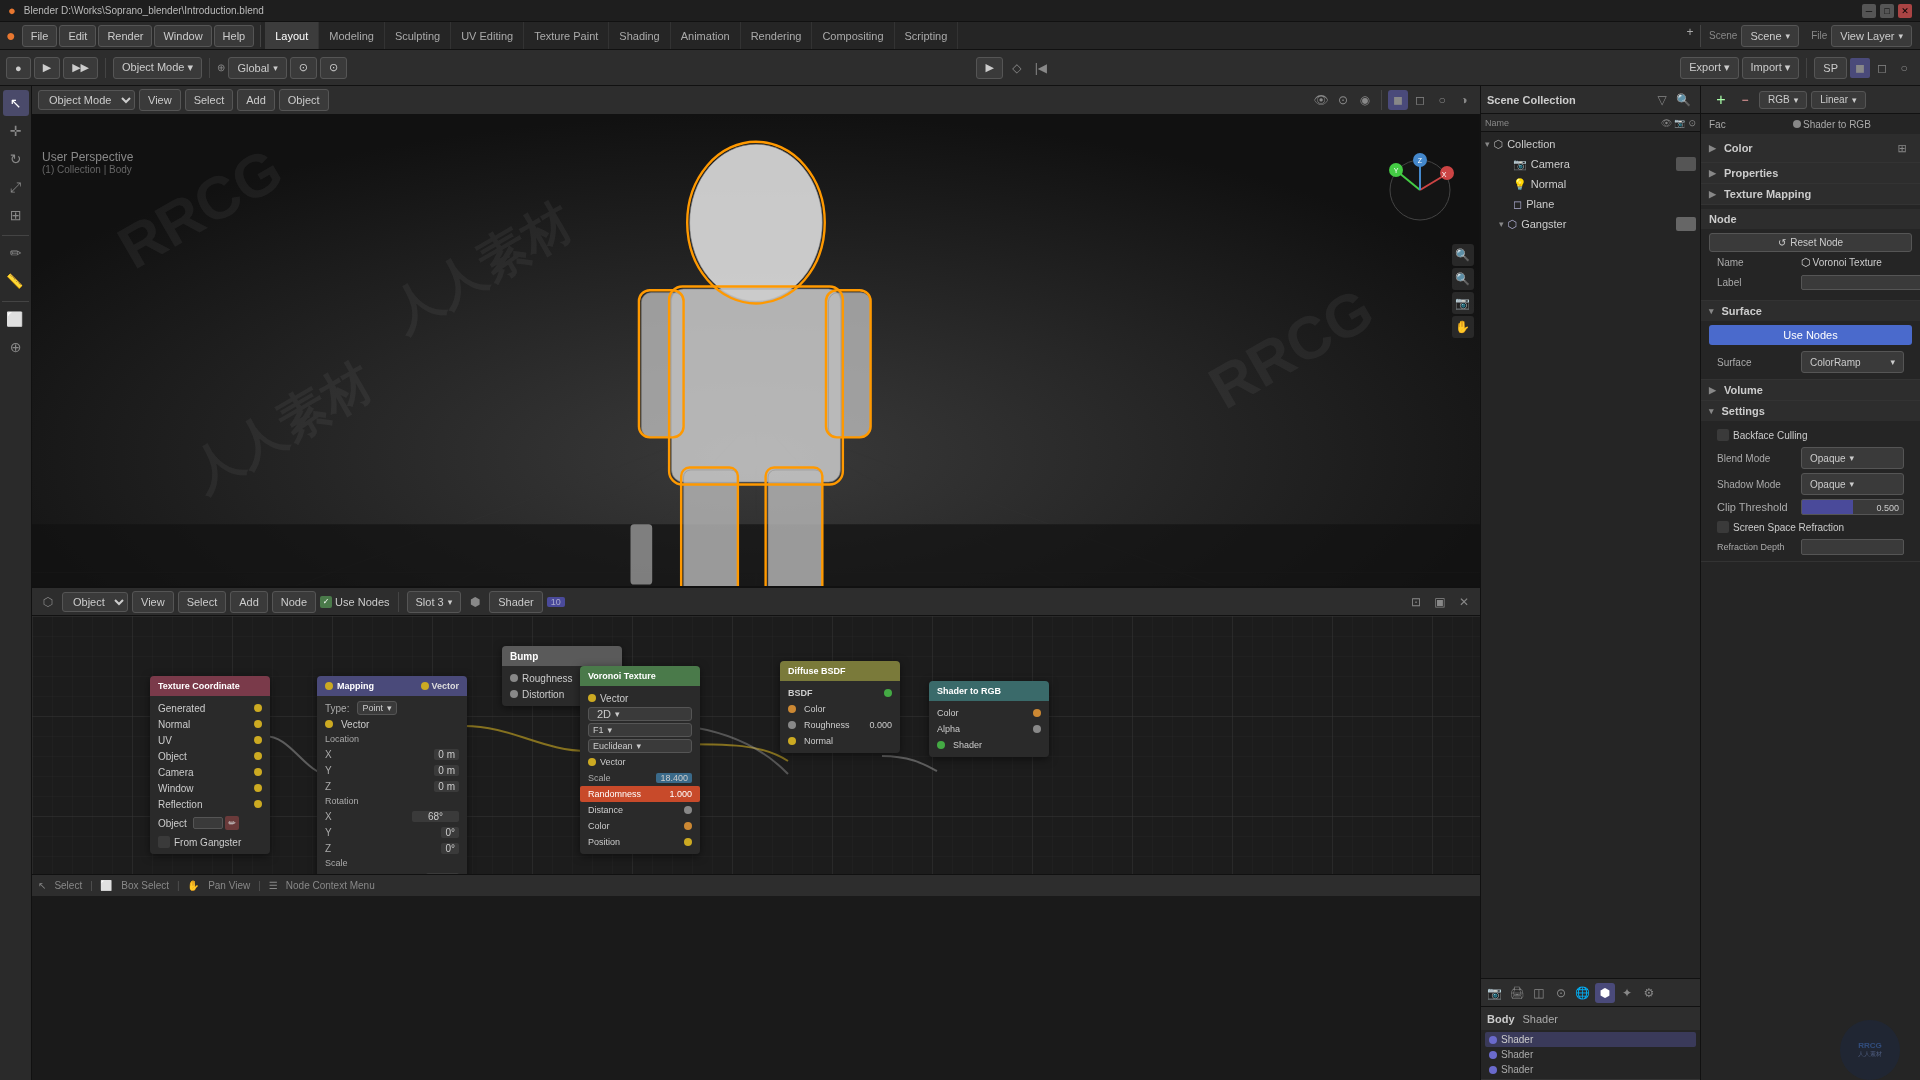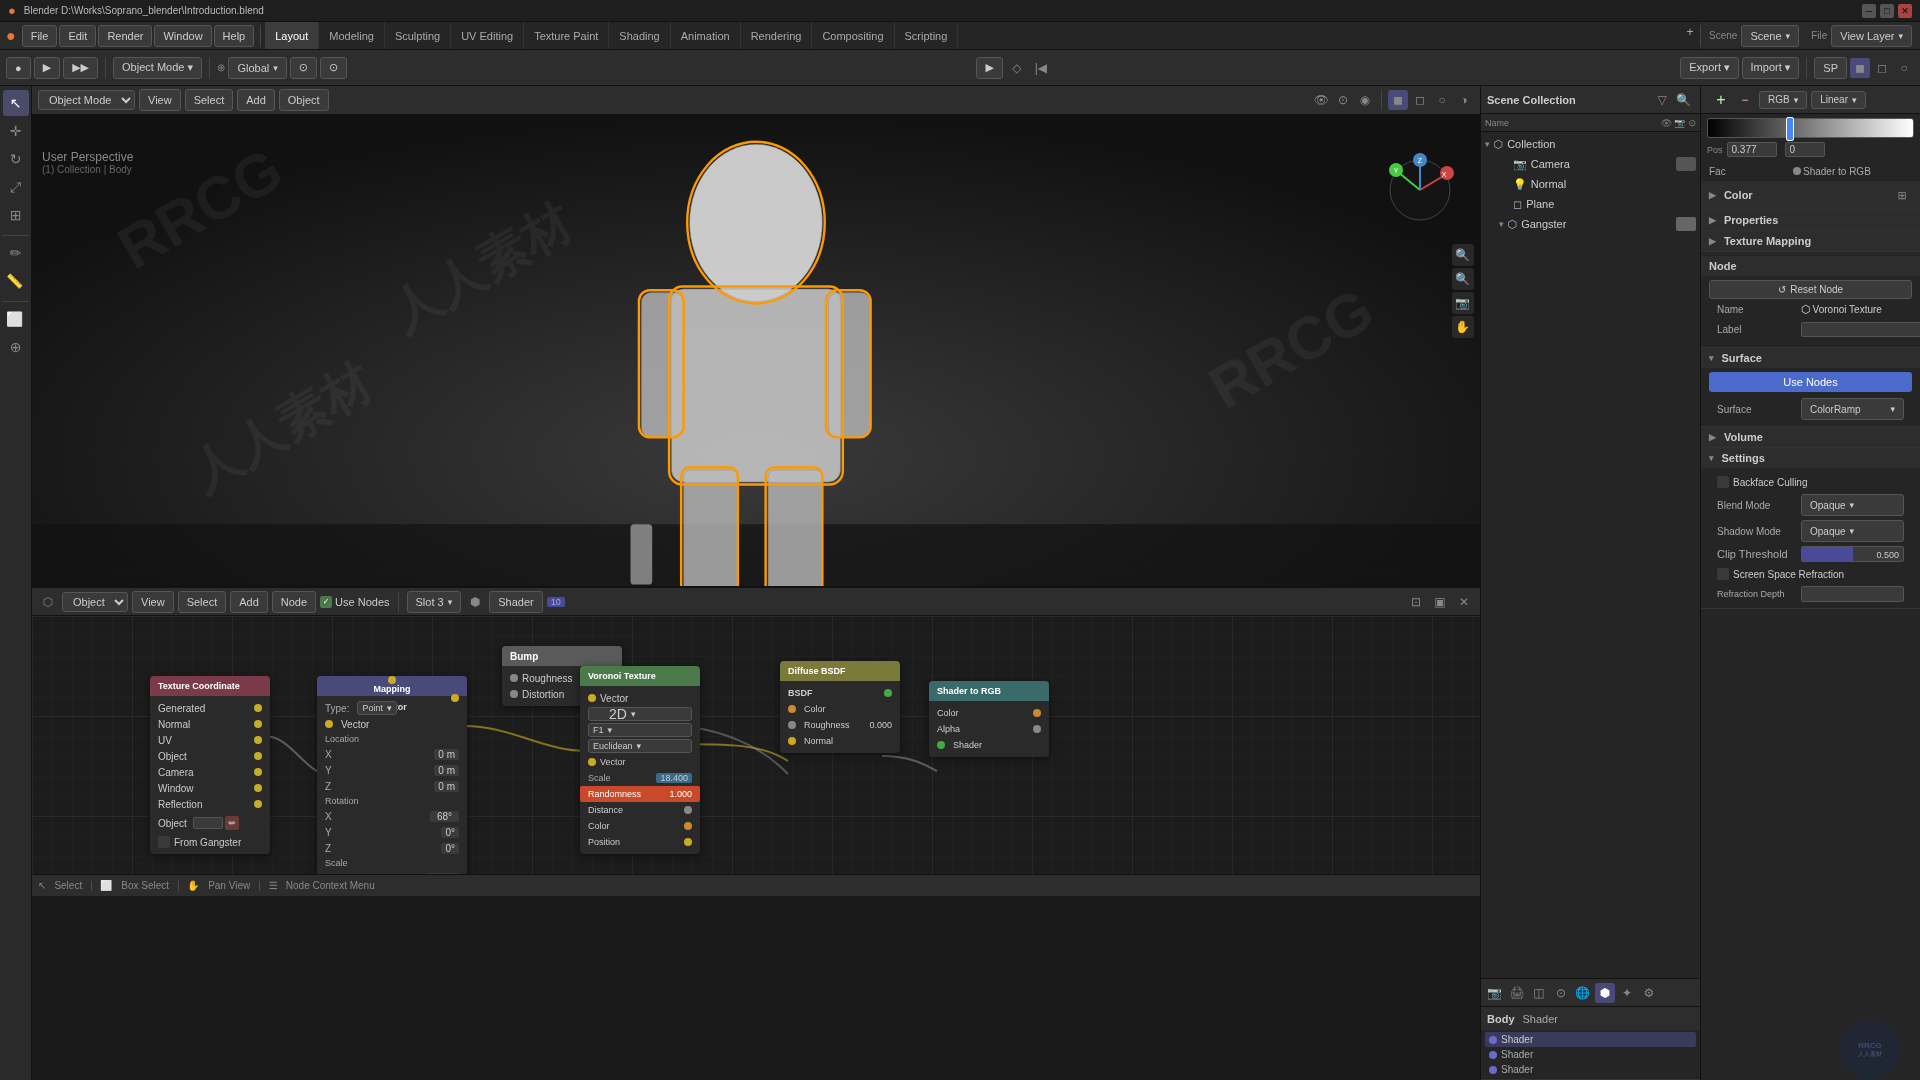--- a/index.html
+++ b/index.html
@@ -417,21 +417,21 @@
     }
 
     
     .tex-coord-node { left: 118px; top: 60px; }
     .mapping-node { left: 285px; top: 60px; }
     .voronoi-node { left: 548px; top: 50px; }
     .diffuse-node { left: 748px; top: 45px; }
     .shader-rgb-node { left: 897px; top: 65px; }
 
     .node-tex-coord { background: #7a3a4a; }
-    .node-mapping-color { background: #4a4a7a; flex-direction: column; }
+    .node-mapping-color { background: #4a4a7a; }
     .node-voronoi-color { background: #4a7a4a; }
     .node-diffuse-color { background: #7a7a3a; }
     .node-shader-rgb-color { background: #3a6a6a; }
 
     .props-small-input {
       width: 50px;
       background: #3a3a3a;
       border: 1px solid #555;
       border-radius: 2px;
       padding: 1px 4px;
@@ -882,21 +882,21 @@
                 <span style="color:#aaa;">Y</span>
                 <span style="margin-left:auto;background:#3a3a3a;padding:0 4px;border-radius:2px;">0 m</span>
               </div>
             <div class="node-row">
                 <span style="color:#aaa;">Z</span>
                 <span style="margin-left:auto;background:#3a3a3a;padding:0 4px;border-radius:2px;">0 m</span>
               </div>
             <div style="padding:2px 8px;font-size:9px;color:#aaa;">Rotation</div>
             <div class="node-row">
                 <span style="color:#aaa;">X</span>
-                <span style="margin-left:auto;background:#3a3a3a;padding:0 7px;border-radius:2px;">68°</span>
+                <span style="margin-left:auto;background:#3a3a3a;padding:0 16px;border-radius:2px;">68°</span>
               </div>
             <div class="node-row">
                 <span style="color:#aaa;">Y</span>
                 <span style="margin-left:auto;background:#3a3a3a;padding:0 4px;border-radius:2px;">0°</span>
               </div>
             <div class="node-row">
                 <span style="color:#aaa;">Z</span>
                 <span style="margin-left:auto;background:#3a3a3a;padding:0 4px;border-radius:2px;">0°</span>
               </div>
             <div style="padding:2px 8px;font-size:9px;color:#aaa;">Scale</div>
@@ -915,21 +915,21 @@
         <div class="node voronoi-node" style="width:110px;">
           <div class="node-title node-voronoi-color">
             <span style="color:#fff;font-size:9px;">Voronoi Texture</span>
           </div>
           <div class="node-body">
             <div class="node-row">
               <div class="node-dot dot-yellow"></div>
               <span>Vector</span>
             </div>
             <div class="node-row">
-              <button class="btn-small dropdown-arrow" style="height:14px;padding:0 20px;font-size:14px;width:100%;">
+              <button class="btn-small dropdown-arrow" style="height:14px;padding:0 8px;font-size:11px;width:100%;">
                   <span>2D</span>
                 </button>
             </div>
             <div class="node-row">
               <button class="btn-small dropdown-arrow" style="height:14px;padding:0 4px;font-size:9px;width:100%;">
                   <span>F1</span>
                 </button>
             </div>
             <div class="node-row">
               <button class="btn-small dropdown-arrow" style="height:14px;padding:0 4px;font-size:9px;width:100%;">
@@ -1117,31 +1117,20 @@
           <button class="icon-btn" style="color:#ffaaaa;">−</button>
           <button class="btn-small dropdown-arrow" style="height:18px;font-size:10px;">
               <span>RGB</span>
             </button>
           <button class="btn-small dropdown-arrow" style="height:18px;font-size:10px;">
               <span>Linear</span>
             </button>
         </div>
       </div>
 
-      <div style="padding:4px 6px;">
-        <div style="height:20px;border-radius:3px;position:relative;background:linear-gradient(to right, #000, #fff);border:1px solid #555;">
-          <div style="position:absolute;top:-2px;left:38%;width:8px;height:24px;background:#4488ff;border:1px solid #fff;border-radius:2px;"></div>
-        </div>
-        <div style="display:flex;align-items:center;gap:4px;margin-top:4px;">
-          <span style="color:#888;font-size:9px;">Pos</span>
-          <input type="text" class="props-small-input" style="width: 50px;" value="0.377">
-          <span style="color:#888;font-size:9px;"></span>
-          <input type="text" class="props-small-input" style="width: 40px;" value="0">
-        </div>
-      </div>
 
       <div class="props-row">
         <span class="props-label">Fac</span>
         <div style="display:flex;align-items:center;gap:2px;flex:1;">
           <div style="width:8px;height:8px;border-radius:50%;background:#888;"></div>
           <span style="font-size:10px;color:#aaa;">Shader to RGB</span>
         </div>
       </div>
 
       <div class="props-section">

